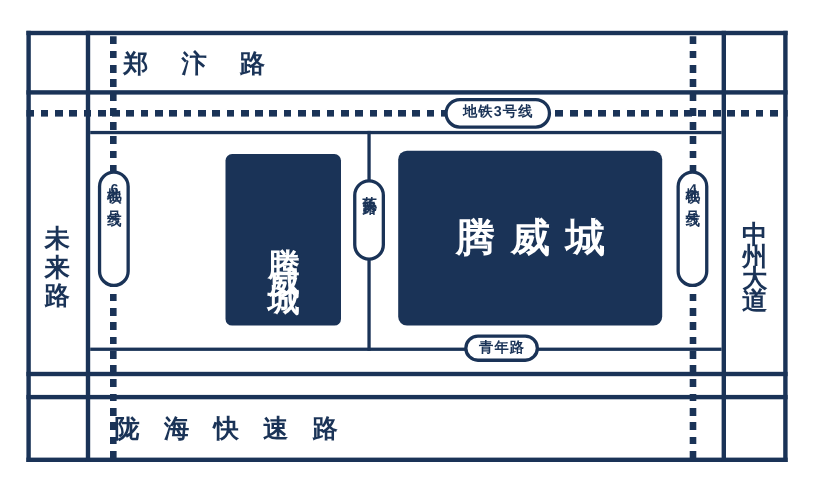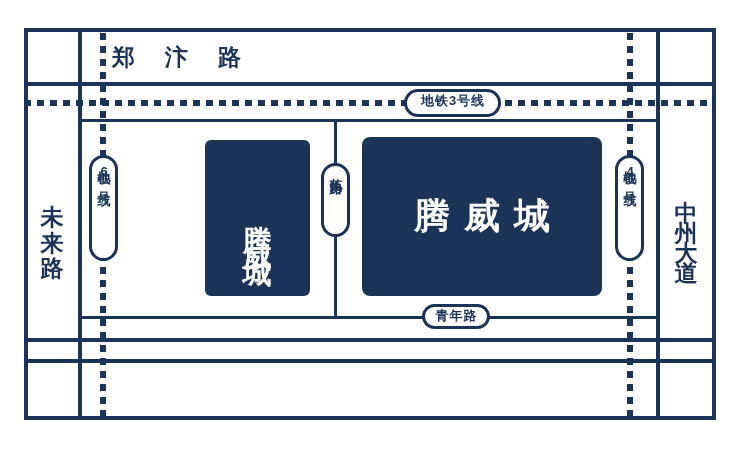--- a/index.html
+++ b/index.html
@@ -112,20 +112,21 @@
   </div>
 
   <div class="building" style="left:205px;top:140px;width:105px;height:156px;border-radius:6px">
     <span class="vtext">腾威城</span>
   </div>
   <div class="building building-large" style="left:362px;top:137px;width:240px;height:159px;border-radius:8px">
     <span>腾威城</span>
   </div>
 
   <div class="road-label-h" style="left:82px;top:42px;width:574px">郑汴路</div>
+  <div class="road-label-h label-longhai" style="left:82px;top:374px;width:574px">陇海快速路</div>
   <div class="road-label-v" style="left:28px;top:86px;width:50px;height:252px">
     <span class="vtext">未来路</span>
   </div>
   <div class="road-label-v" style="left:662px;top:86px;width:50px;height:252px">
     <span class="vtext vtext-zhongzhou">中州大道</span>
   </div>
 
 </div>
 
 </body></html>

